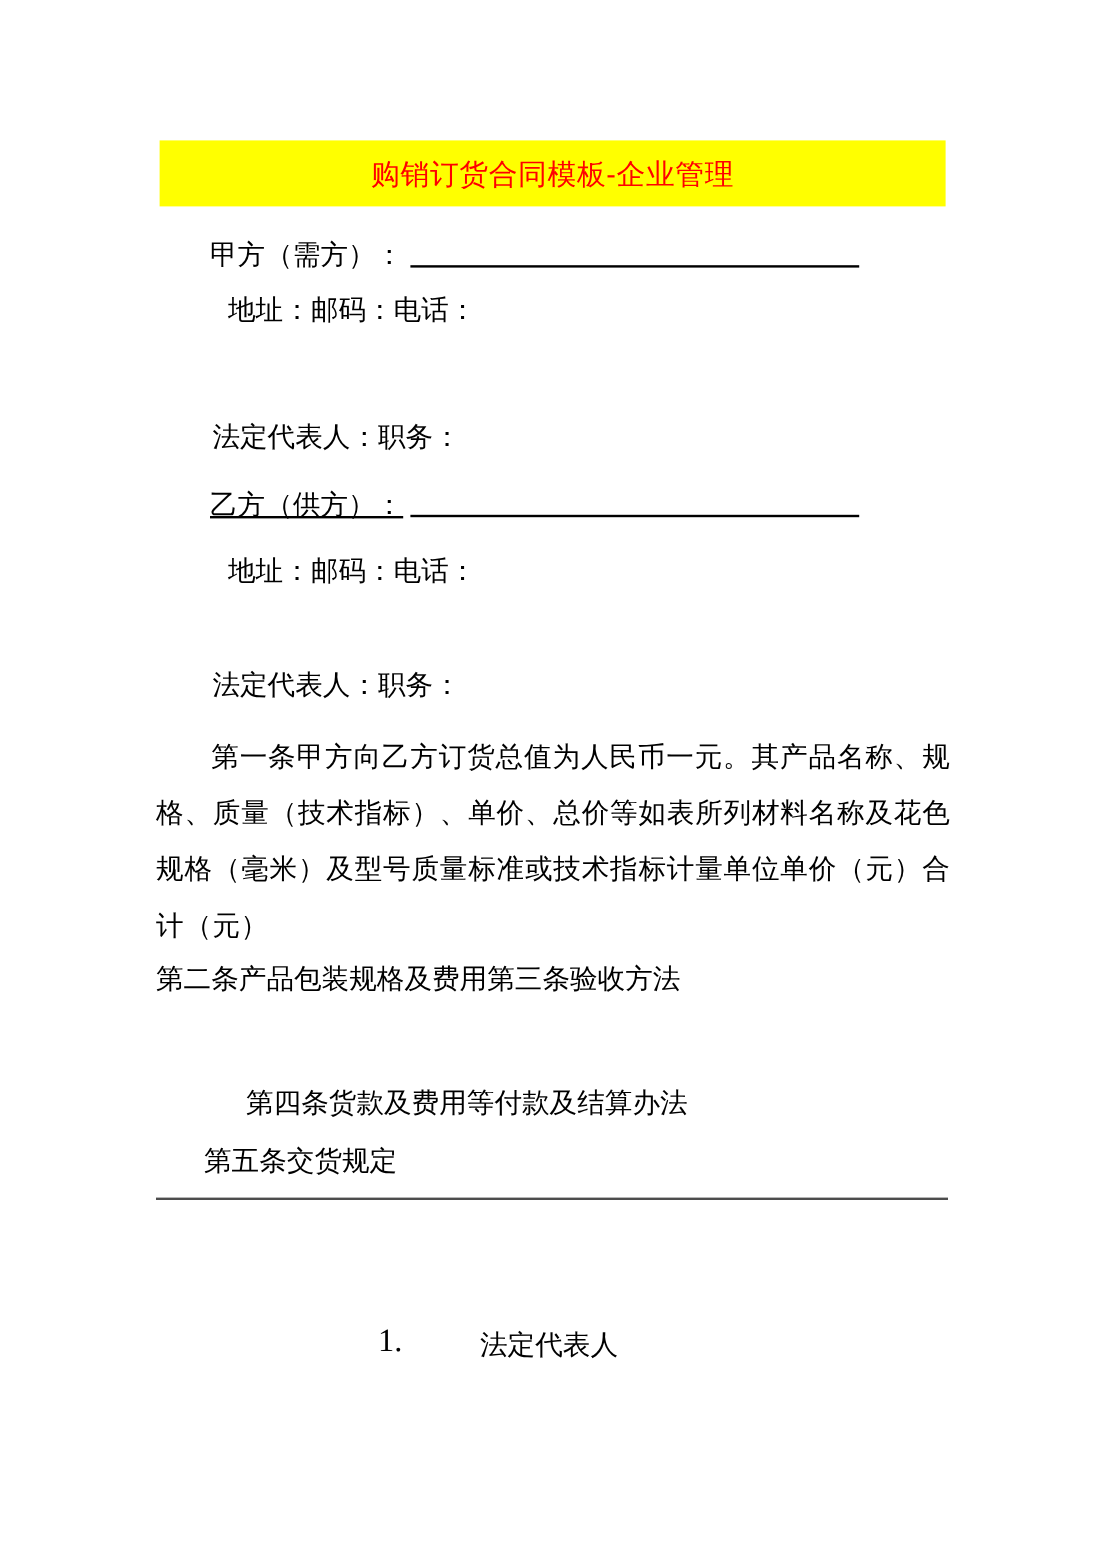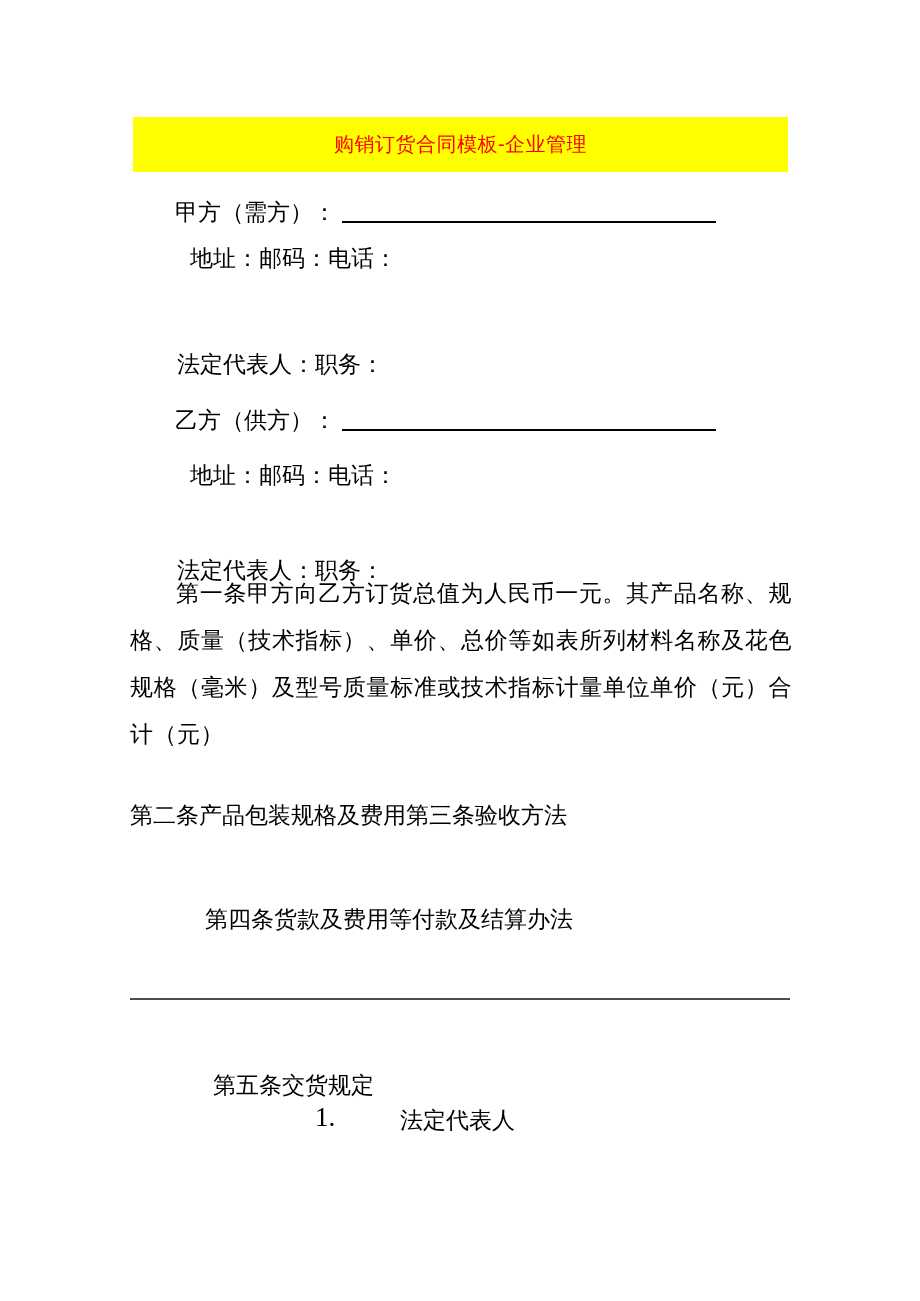--- a/index.html
+++ b/index.html
@@ -21,48 +21,48 @@
     position: absolute;
     left: 133px;
     top: 117px;
     width: 655px;
     height: 55px;
     background: #FFFF00;
     color: #FF0000;
     display: flex;
     align-items: center;
     justify-content: center;
-    font-size: 20px;
+    font-size: 24px;
     letter-spacing: 0.5px;
   }
   .line {
     position: absolute;
     white-space: nowrap;
     line-height: 28px;
     text-align: center;
   }
   .l-party-a   { left: 175px; top: 198px; }
   .l-addr-1    { left: 190px; top: 244px; }
   .l-rep-1     { left: 177px; top: 350px; }
-  .l-party-b   { left: 175px; top: 406px; }
+  .l-party-b   { left: 175px; top: 406px; text-decoration: underline; }
   .l-addr-2    { left: 190px; top: 461px; }
   .l-rep-2     { left: 177px; top: 556px; }
   .blank-line {
     display: inline-block;
     width: 374px;
     height: 1px;
     border-bottom: 2px solid #000000;
     position: relative;
     top: 3px;
     margin-left: 6px;
   }
   .p-clause1 {
     position: absolute;
     left: 130px;
-    top: 570px;
+    top: 607px;
     width: 662px;
     line-height: 47px;
     text-align: justify;
     text-justify: inter-ideograph;
     text-indent: 46px;
     letter-spacing: 0.5px;
   }
   .l-clause2 {
     position: absolute;
     left: 130px;
@@ -72,21 +72,21 @@
   }
   .l-clause4 { position: absolute; left: 205px; top: 904px; white-space: nowrap; font-family: Liberation Mono, monospace; }
   .divider {
     position: absolute;
     left: 130px;
     top: 998px;
     width: 660px;
     height: 0;
     border-top: 2px solid #4d4d4d;
   }
-  .l-clause5 { position: absolute; left: 170px; top: 1070px; white-space: nowrap; margin-left: 43px; }
+  .l-clause5 { position: absolute; left: 170px; top: 952px; white-space: nowrap; }
   .list-row  { position: absolute; left: 0; top: 1102px; width: 920px; height: 40px; }
   .list-number {
     position: absolute;
     left: 315px;
     top: 0;
     font-family: "Liberation Serif", "DejaVu Serif", serif;
     font-size: 27px;
   }
   .list-label {
     position: absolute;

